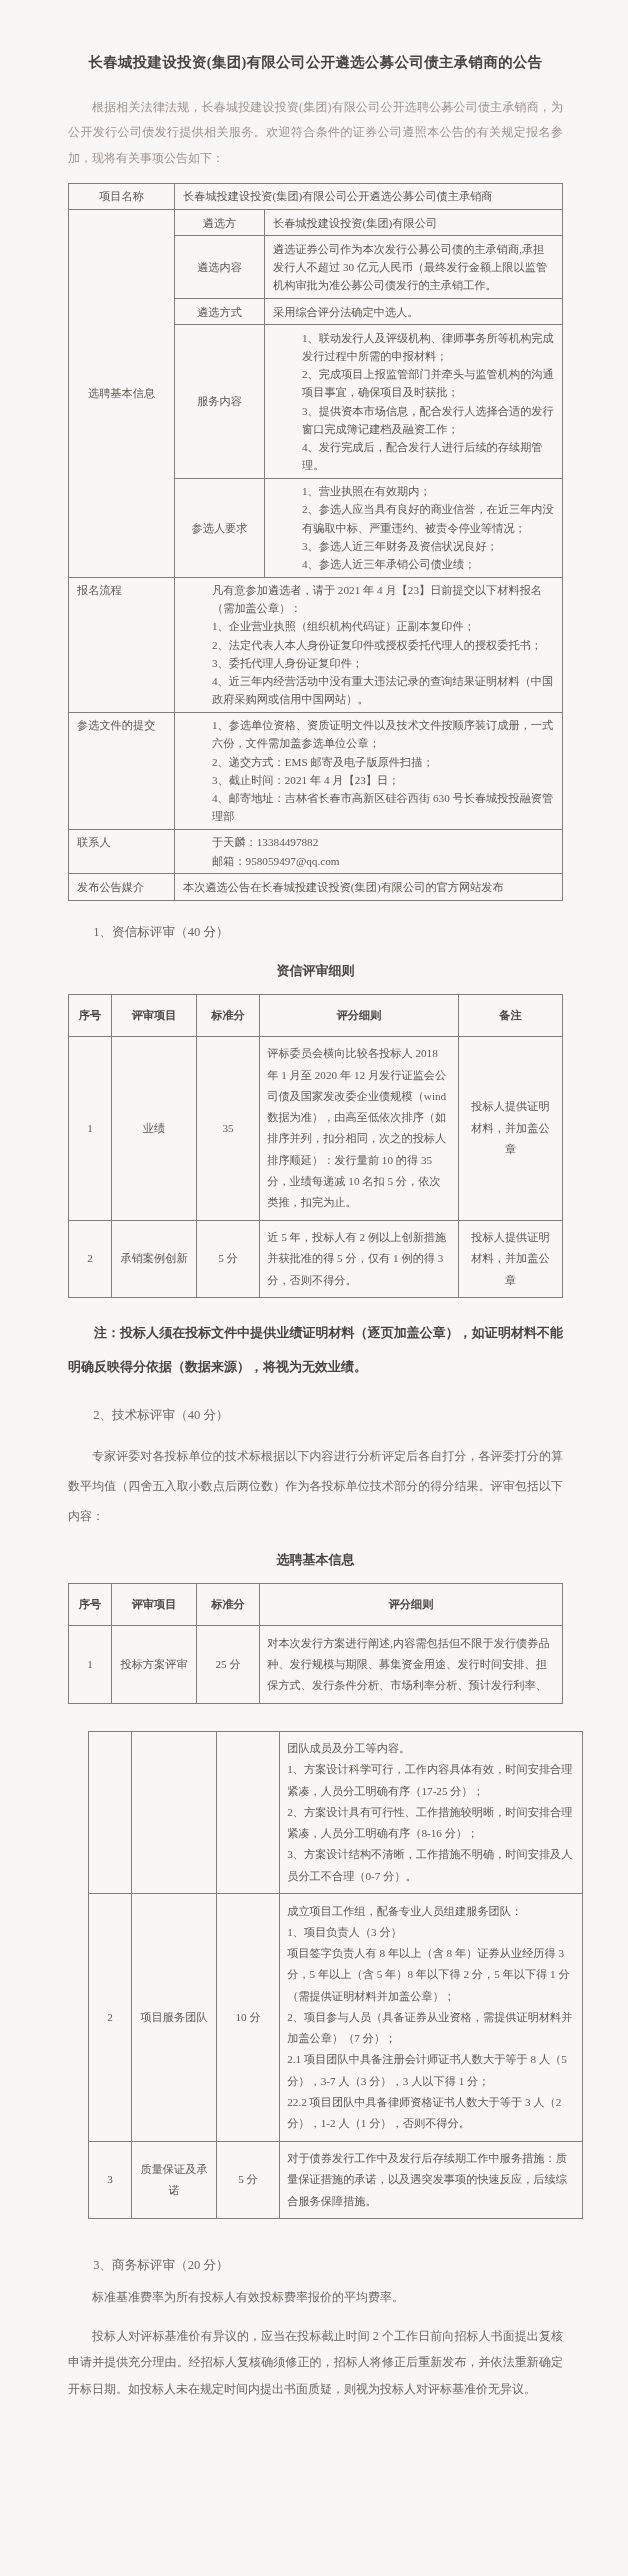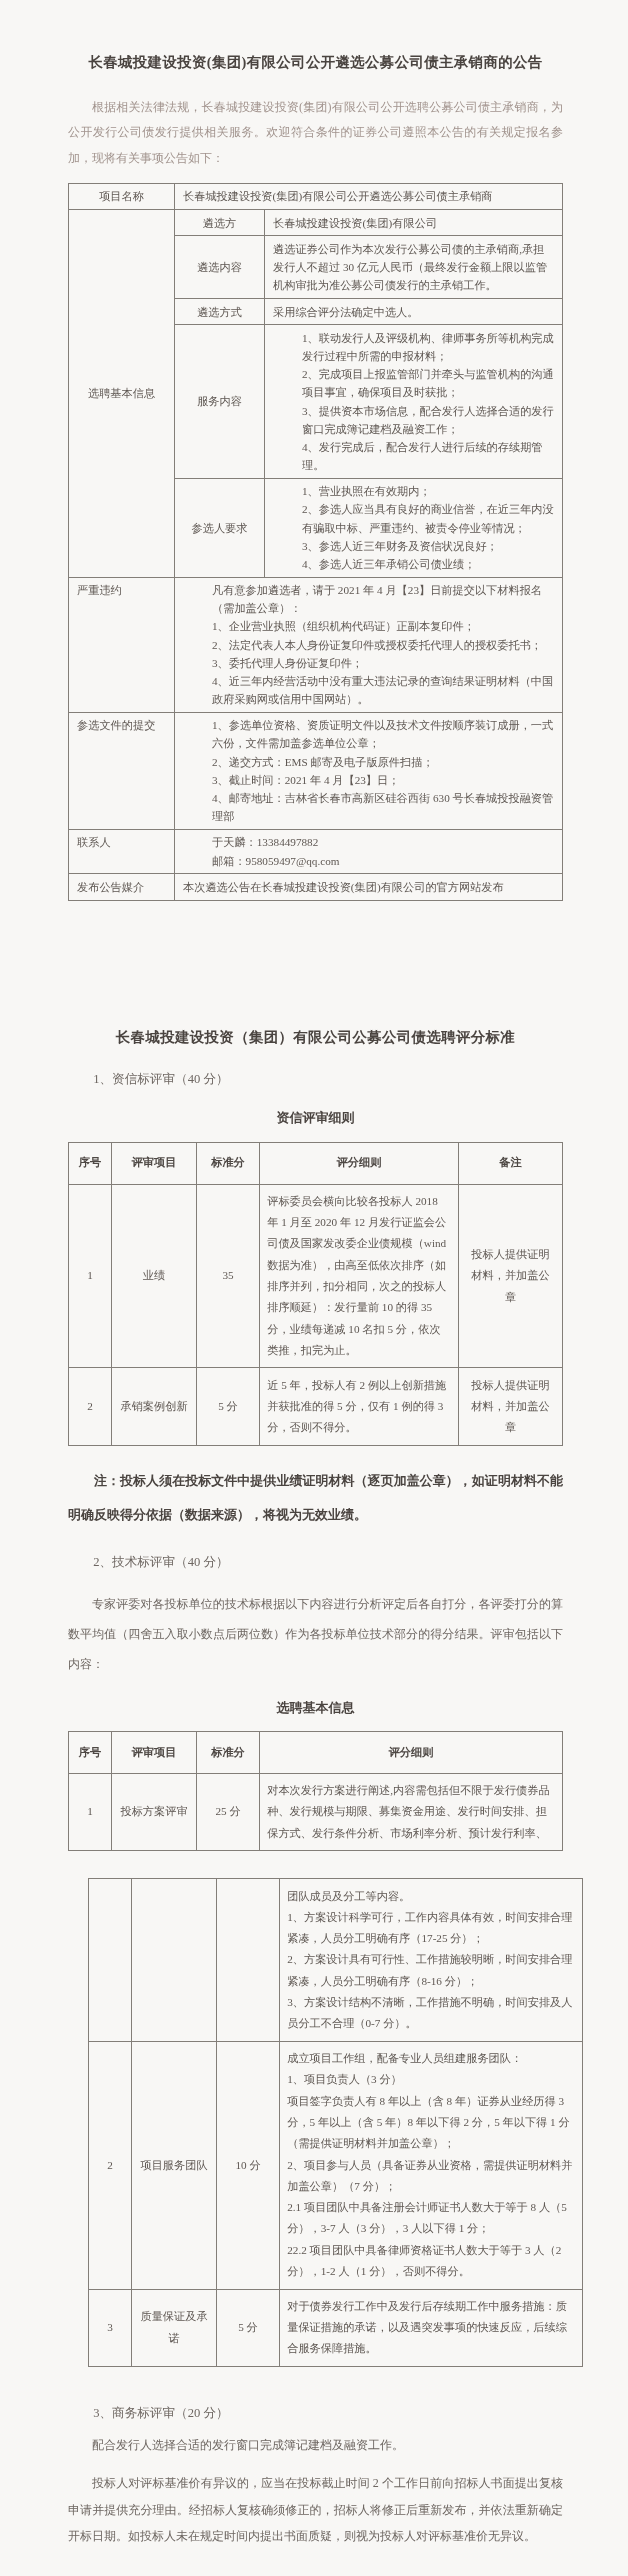--- a/index.html
+++ b/index.html
@@ -96,21 +96,21 @@
 4、发行完成后，配合发行人进行后续的存续期管理。</td>
     </tr>
     <tr>
       <td class="lab">参选人要求</td>
       <td class="ml">1、营业执照在有效期内；
 2、参选人应当具有良好的商业信誉，在近三年内没有骗取中标、严重违约、被责令停业等情况；
 3、参选人近三年财务及资信状况良好；
 4、参选人近三年承销公司债业绩；</td>
     </tr>
     <tr>
-      <td class="lab-top">严重违约</td>
+      <td class="lab-top">报名流程</td>
       <td colspan="2" class="ml">凡有意参加遴选者，请于 2021 年 4 月【23】日前提交以下材料报名（需加盖公章）：
 1、企业营业执照（组织机构代码证）正副本复印件；
 2、法定代表人本人身份证复印件或授权委托代理人的授权委托书；
 3、委托代理人身份证复印件；
 4、近三年内经营活动中没有重大违法记录的查询结果证明材料（中国政府采购网或信用中国网站）。</td>
     </tr>
     <tr>
       <td class="lab-top">参选文件的提交</td>
       <td colspan="2" class="ml">1、参选单位资格、资质证明文件以及技术文件按顺序装订成册，一式六份，文件需加盖参选单位公章；
 2、递交方式：EMS 邮寄及电子版原件扫描；
@@ -122,21 +122,20 @@
       <td colspan="2" class="ml">于天麟：13384497882
 邮箱：958059497@qq.com</td>
     </tr>
     <tr>
       <td class="lab-top">发布公告媒介</td>
       <td colspan="2">本次遴选公告在长春城投建设投资(集团)有限公司的官方网站发布</td>
     </tr>
   </tbody>
     </table>
 
-  <div class="doc-title sec-title2">长春城投建设投资（集团）有限公司公募公司债选聘评分标准</div>
 
   <div class="sec-heading">1、资信标评审（40 分）</div>
   <div class="table-title">资信评审细则</div>
 
   <table class="score-table">
     <colgroup>
         <col class="s1">
         <col class="s2">
         <col class="s3">
         <col class="s4">
@@ -229,17 +228,17 @@
     <tr>
       <td class="lab">3</td>
       <td class="lab">质量保证及承诺</td>
       <td class="lab">5 分</td>
       <td class="detail">对于债券发行工作中及发行后存续期工作中服务措施：质量保证措施的承诺，以及遇突发事项的快速反应，后续综合服务保障措施。</td>
     </tr>
   </tbody>
     </table>
 
   <div class="sec-heading" style="margin-top:36px;">3、商务标评审（20 分）</div>
-  <p class="plain-p">配合发行人选择合适的发行窗口完成簿记建档及融资工作。</p>
+  <p class="plain-p">标准基准费率为所有投标人有效投标费率报价的平均费率。</p>
   <p class="plain-p">投标人对评标基准价有异议的，应当在投标截止时间 2 个工作日前向招标人书面提出复核申请并提供充分理由。经招标人复核确须修正的，招标人将修正后重新发布，并依法重新确定开标日期。如投标人未在规定时间内提出书面质疑，则视为投标人对评标基准价无异议。</p>
 
 </div>
 
 
 </body></html>

